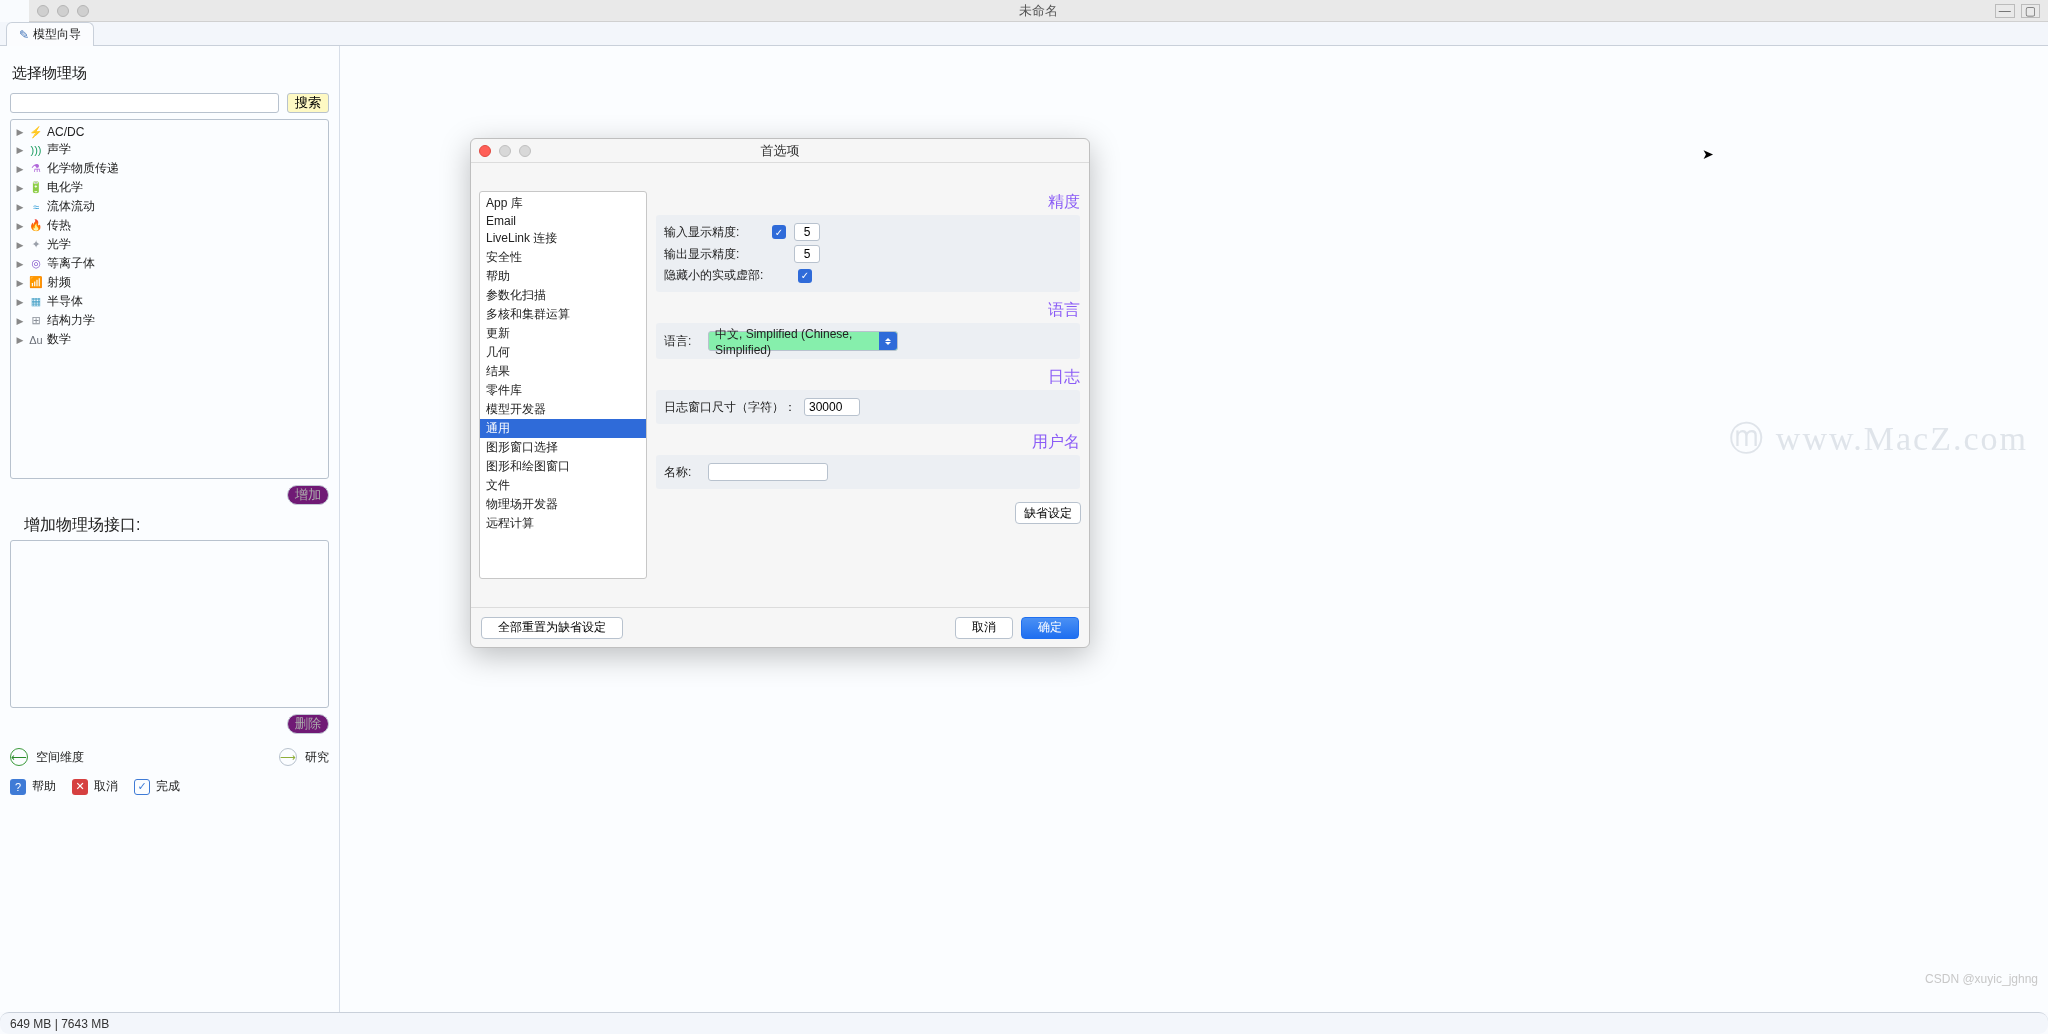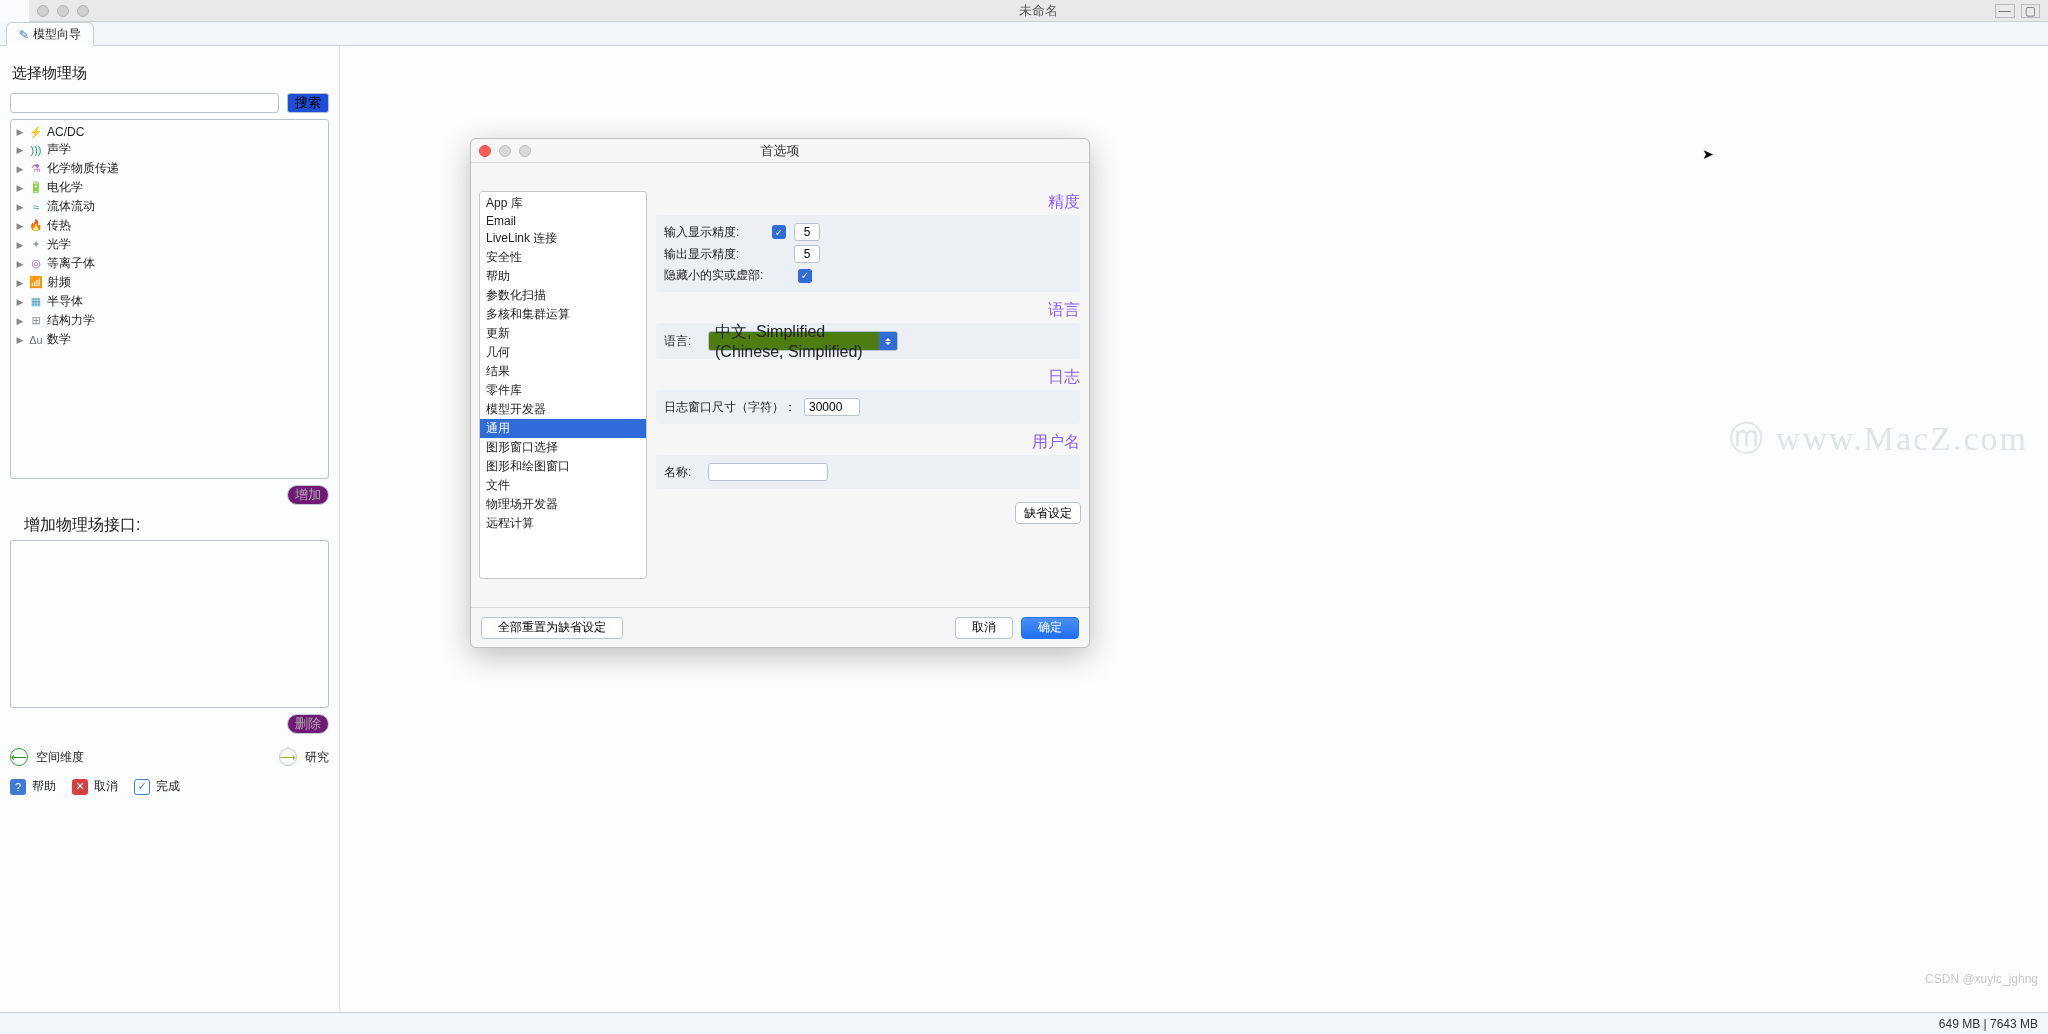--- a/index.html
+++ b/index.html
@@ -18,21 +18,21 @@
   .tab-strip { height:24px; background:#f3f6fb; border-bottom:1px solid #c9d0da; display:flex; align-items:flex-end; padding-left:6px;}
   .model-tab { background:#fbfcfe; border:1px solid #c9d0da; border-bottom:none; border-radius:6px 6px 0 0; padding:3px 12px; font-size:12px; transform:translateY(1px); display:flex; align-items:center; gap:4px;}
   .magic-wand { color:#3b6fb6; }
 
   
   .content { flex:1; display:flex; overflow:hidden; background:#fbfdff;}
   .left-panel { width:340px; border-right:1px solid #d7dee8; padding:12px 10px; display:flex; flex-direction:column;}
   .section-title { font-size:15px; font-weight:500; margin:6px 0 10px 2px;}
   .search-row { display:flex; gap:8px; margin-bottom:6px;}
   .search-row input { flex:1; height:20px; border:1px solid #b8c2ce; border-radius:3px; padding:0 5px;}
-  .search-row button { width:42px; height:20px; border:1px solid #b8c2ce; border-radius:3px; background:#1d4ed8;}
+  .search-row button { width:42px; height:20px; border:1px solid #b8c2ce; border-radius:3px; background:#fef9c3;}
 
   .physics-tree { border:1px solid #b8c2ce; border-radius:3px; height:360px; padding:4px 2px; overflow:auto;}
   .tree-item { display:flex; align-items:center; gap:4px; padding:1px 2px; font-size:12px; white-space:nowrap; cursor:default;}
   .tri { color:#888; font-size:9px; width:10px; text-align:center;}
   .ticon { width:14px; text-align:center; font-size:11px;}
   .row-btn { display:flex; justify-content:flex-end; margin-top:6px;}
   .row-btn button { width:42px; height:20px; border:1px solid #c5cdd7; border-radius:10px; background:#701a75; color:#aaa;}
 
   .sub-label { font-size:16px; margin:10px 0 4px 14px;}
   .add-box { border:1px solid #b8c2ce; border-radius:3px; height:168px;}
@@ -50,21 +50,21 @@
   .h-check{width:16px;height:16px;border:1px solid #3f7bd6;border-radius:3px;display:flex;align-items:center;justify-content:center;color:#3f7bd6;font-size:11px;}
 
   .canvas { flex:1; position:relative; }
 
   
   .wm { position:absolute; right:20px; top:370px; color:#dfe4ea; font-size:34px; font-weight:300; letter-spacing:2px; font-family:"Times New Roman", serif;}
   .cursor-ptr { position:absolute; left:1362px; top:100px; font-size:14px; color:#000;}
   .csdn { position:absolute; right:10px; bottom:26px; color:#c8c8c8; font-size:12px;}
 
   
-  .status-bar { height:22px; border-top:1px solid #c9d0da; background:#f3f6fb; display:flex; justify-content:flex-end; align-items:center; padding:0 10px; font-size:12px; color:#333;}
+  .status-bar { height:22px; border-top:1px solid #c9d0da; background:#f3f6fb; display:flex; justify-content:flex-start; align-items:center; padding:0 10px; font-size:12px; color:#333;border-radius:9px;}
 
   
   .modal { position:absolute; left:470px; top:138px; width:620px; height:510px; background:#f6f6f6; border:1px solid #bfbfbf; border-radius:6px; box-shadow:0 8px 30px rgba(0,0,0,.25); display:flex; flex-direction:column;gap:20px;}
   .modal-title-bar { height:24px; display:flex; align-items:center; padding:0 8px; position:relative; border-bottom:1px solid #dcdcdc;}
   .mac-lights { display:flex; gap:8px;}
   .ml{width:12px;height:12px;border-radius:50%;}
   .ml-red{background:#ff5f57;border:1px solid #e04940;}
   .ml-dim{background:#d8d8d8;border:1px solid #c0c0c0;}
   .modal-title{position:absolute;left:0;right:0;text-align:center;font-size:13px;color:#333;pointer-events:none;}
   .modal-body { flex:1; display:flex; padding:8px; gap:8px; overflow:hidden;}
@@ -73,21 +73,21 @@
   .cat-item.sel { background:#2f6bd9; color:#fff;}
   .pref-pane { flex:1; display:flex; flex-direction:column; gap:6px; overflow:auto;}
   .group { border:1px solid transparent; }
   .group-h { font-size:16px; color:#8b5cf6; margin-bottom:2px;text-align:right;}
   .group-body { background:#eceff3; border-radius:3px; padding:6px 8px;}
   .field-row { display:flex; align-items:center; gap:8px; font-size:12px; padding:2px 0;}
   .field-label { width:100px; }
   .blue-check{width:14px;height:14px;border-radius:3px;background:#2f6bd9;display:flex;align-items:center;justify-content:center;color:#fff;font-size:10px;}
   .empty-check{width:14px;height:14px;border-radius:3px;border:1px solid #b5bcc5;background:#fff;}
   .num-input{width:26px;height:18px;border:1px solid #b8c2ce;border-radius:3px;text-align:center;font-size:12px;}
-  .sel-box{position:relative; display:inline-flex; align-items:center; background:#4d7c0f;border:1px solid #b8c2ce;border-radius:3px;height:20px;width:190px;padding-left:6px;font-size:16px;}
+  .sel-box{position:relative; display:inline-flex; align-items:center; background:#86efac;border:1px solid #b8c2ce;border-radius:3px;height:20px;width:190px;padding-left:6px;font-size:12px;}
   .sel-arrow{position:absolute;right:0;top:0;bottom:0;width:18px;background:#2f6bd9;border-radius:0 3px 3px 0;display:flex;flex-direction:column;align-items:center;justify-content:center;}
   .sel-arrow::before,.sel-arrow::after{content:"";border:3px solid transparent;}
   .sel-arrow::before{border-bottom-color:#fff;margin-bottom:1px;}
   .sel-arrow::after{border-top-color:#fff;}
   .wide-input{width:56px;height:18px;border:1px solid #b8c2ce;border-radius:3px;padding:0 4px;font-size:12px;}
   .name-input{width:120px;height:18px;border:1px solid #b8c2ce;border-radius:3px;padding:0 4px;}
   .pane-footer{display:flex;justify-content:flex-end;margin-top:6px;}
   .small-btn{height:22px;padding:0 8px;border:1px solid #b8c2ce;border-radius:4px;background:#fff;font-size:12px;}
   .modal-footer{height:40px;border-top:1px solid #dcdcdc;display:flex;align-items:center;padding:0 10px;gap:8px;}
   .modal-footer .spacer{flex:1;}

